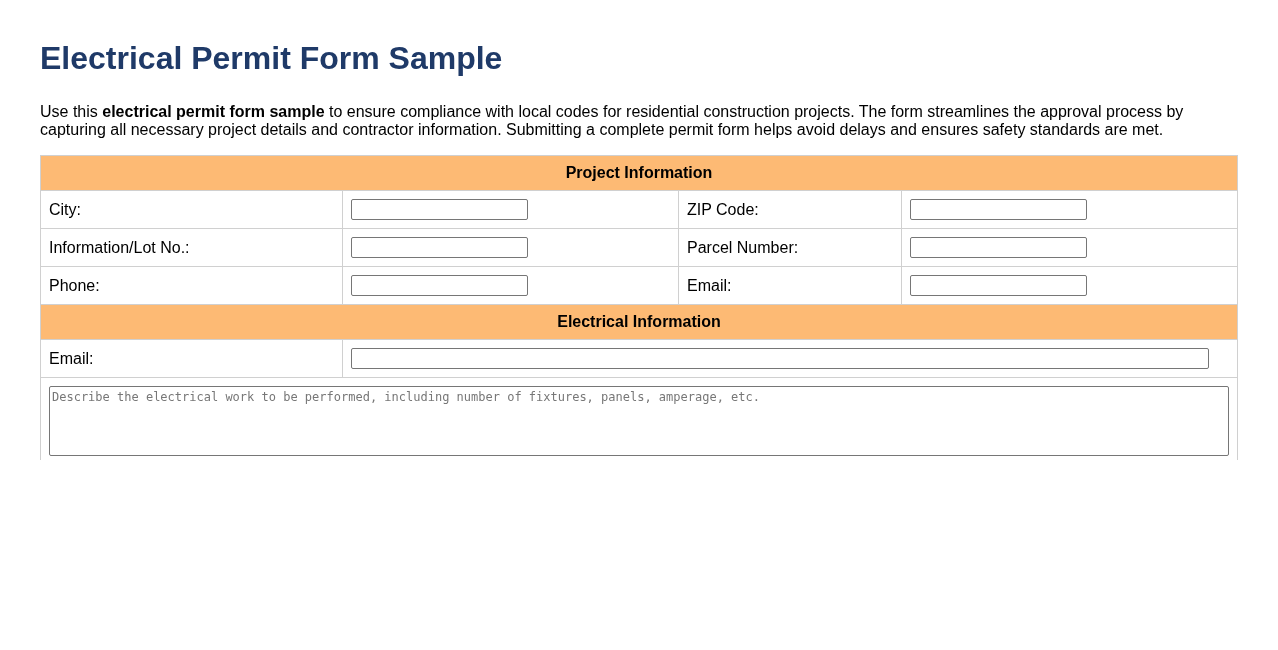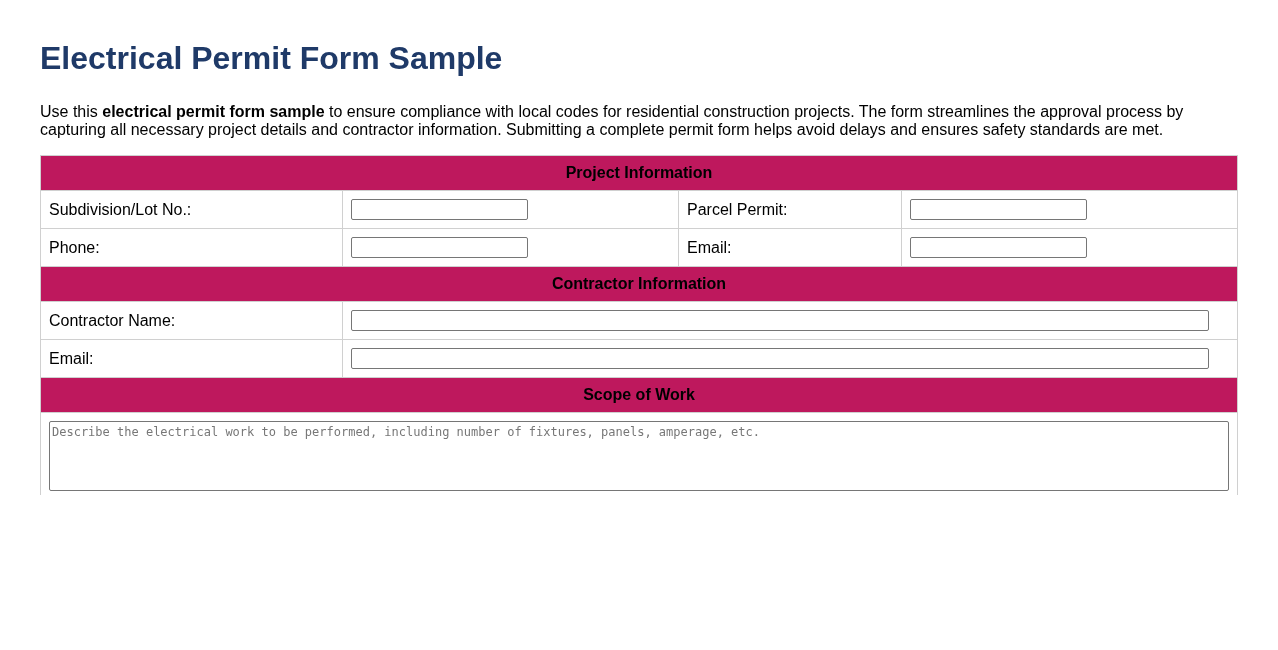--- a/index.html
+++ b/index.html
@@ -2,21 +2,21 @@
 <html><head>
   <meta charset="utf-8">
   <style>
     html, body { margin:0; padding:0; background:#fff; }
     body { width:1278px; height:650px; overflow:hidden; font-family:"Liberation Sans", sans-serif; color:#000; }
     .wrap { padding:0 40px; }
     h1 { margin:0; padding-top:39px; font-size:32px; font-weight:bold; color:#1f3a68; line-height:38px; letter-spacing:0; }
     p.intro { margin:26px 0 5px 0; font-size:16px; line-height:18px; width:1180px; }
     table { border-collapse:collapse; width:1198px; margin-top:16px; font-size:16px; }
     td { border:1px solid #d0d0d0; padding:0 8px; height:37px; vertical-align:middle; }
-    tr.section td { background:#be185d; text-align:center; font-weight:bold; height:34px; }
+    tr.section td { background:#fdba74; text-align:center; font-weight:bold; height:34px; }
     td.lbl { width:285px; }
     td.lbl2 { width:206px; }
     td.inp { width:319px; }
     input.full { width:858px; height:20px; border:1px solid #767676; border-radius:2px; padding:0; box-sizing:border-box; height:21px; }
     input.half { width:177px; height:21px; border:1px solid #767676; border-radius:2px; padding:0; box-sizing:border-box; }
     textarea { width:1180px; height:70px; border:1px solid #767676; border-radius:2px; box-sizing:border-box; font-family:"DejaVu Sans Mono", monospace; font-size:12px; padding:3px 2px; resize:none; margin-top:8px; }
     textarea::placeholder { color:#777; }
     td.ta { padding:0 8px; height:auto; vertical-align:top; border-bottom:none; }
   </style>
 </head>
@@ -25,46 +25,45 @@
 <div class="wrap">
   <h1>Electrical Permit Form Sample</h1>
   <p class="intro"><span>Use this </span><b>electrical permit form sample</b><span> to ensure compliance with local codes for residential construction projects. The form streamlines the approval process by capturing all necessary project details and contractor information. Submitting a complete permit form helps avoid delays and ensures safety standards are met.</span></p>
 
   <table>
     <tbody>
         <tr class="section">
       <td colspan="4">Project Information</td>
     </tr>
     <tr>
-      <td class="lbl">Subdivision/Lot No.:</td>
+      <td class="lbl">City:</td>
       <td class="inp"><input class="half" type="text" style=""></td>
-      <td class="lbl2">Parcel Permit:</td>
+      <td class="lbl2">ZIP Code:</td>
+      <td><input class="half" type="text" style=""></td>
+    </tr>
+    <tr>
+      <td class="lbl">Information/Lot No.:</td>
+      <td class="inp"><input class="half" type="text" style=""></td>
+      <td class="lbl2">Parcel Number:</td>
       <td><input class="half" type="text" style=""></td>
     </tr>
 
     <tr>
       <td class="lbl">Phone:</td>
       <td class="inp"><input class="half" type="text" style=""></td>
       <td class="lbl2">Email:</td>
       <td><input class="half" type="text" style=""></td>
     </tr>
 
     <tr class="section">
-      <td colspan="4">Contractor Information</td>
-    </tr>
-    <tr>
-      <td class="lbl">Contractor Name:</td>
-      <td colspan="3"><input class="full" type="text" style=""></td>
+      <td colspan="4">Electrical Information</td>
     </tr>
     <tr>
       <td class="lbl">Email:</td>
       <td colspan="3"><input class="full" type="text" style=""></td>
     </tr>
 
-    <tr class="section">
-      <td colspan="4">Scope of Work</td>
-    </tr>
     <tr>
       <td colspan="4" class="ta"><textarea placeholder="Describe the electrical work to be performed, including number of fixtures, panels, amperage, etc." style=""></textarea></td>
     </tr>
   </tbody>
     </table>
 </div>
 
 </body></html>

